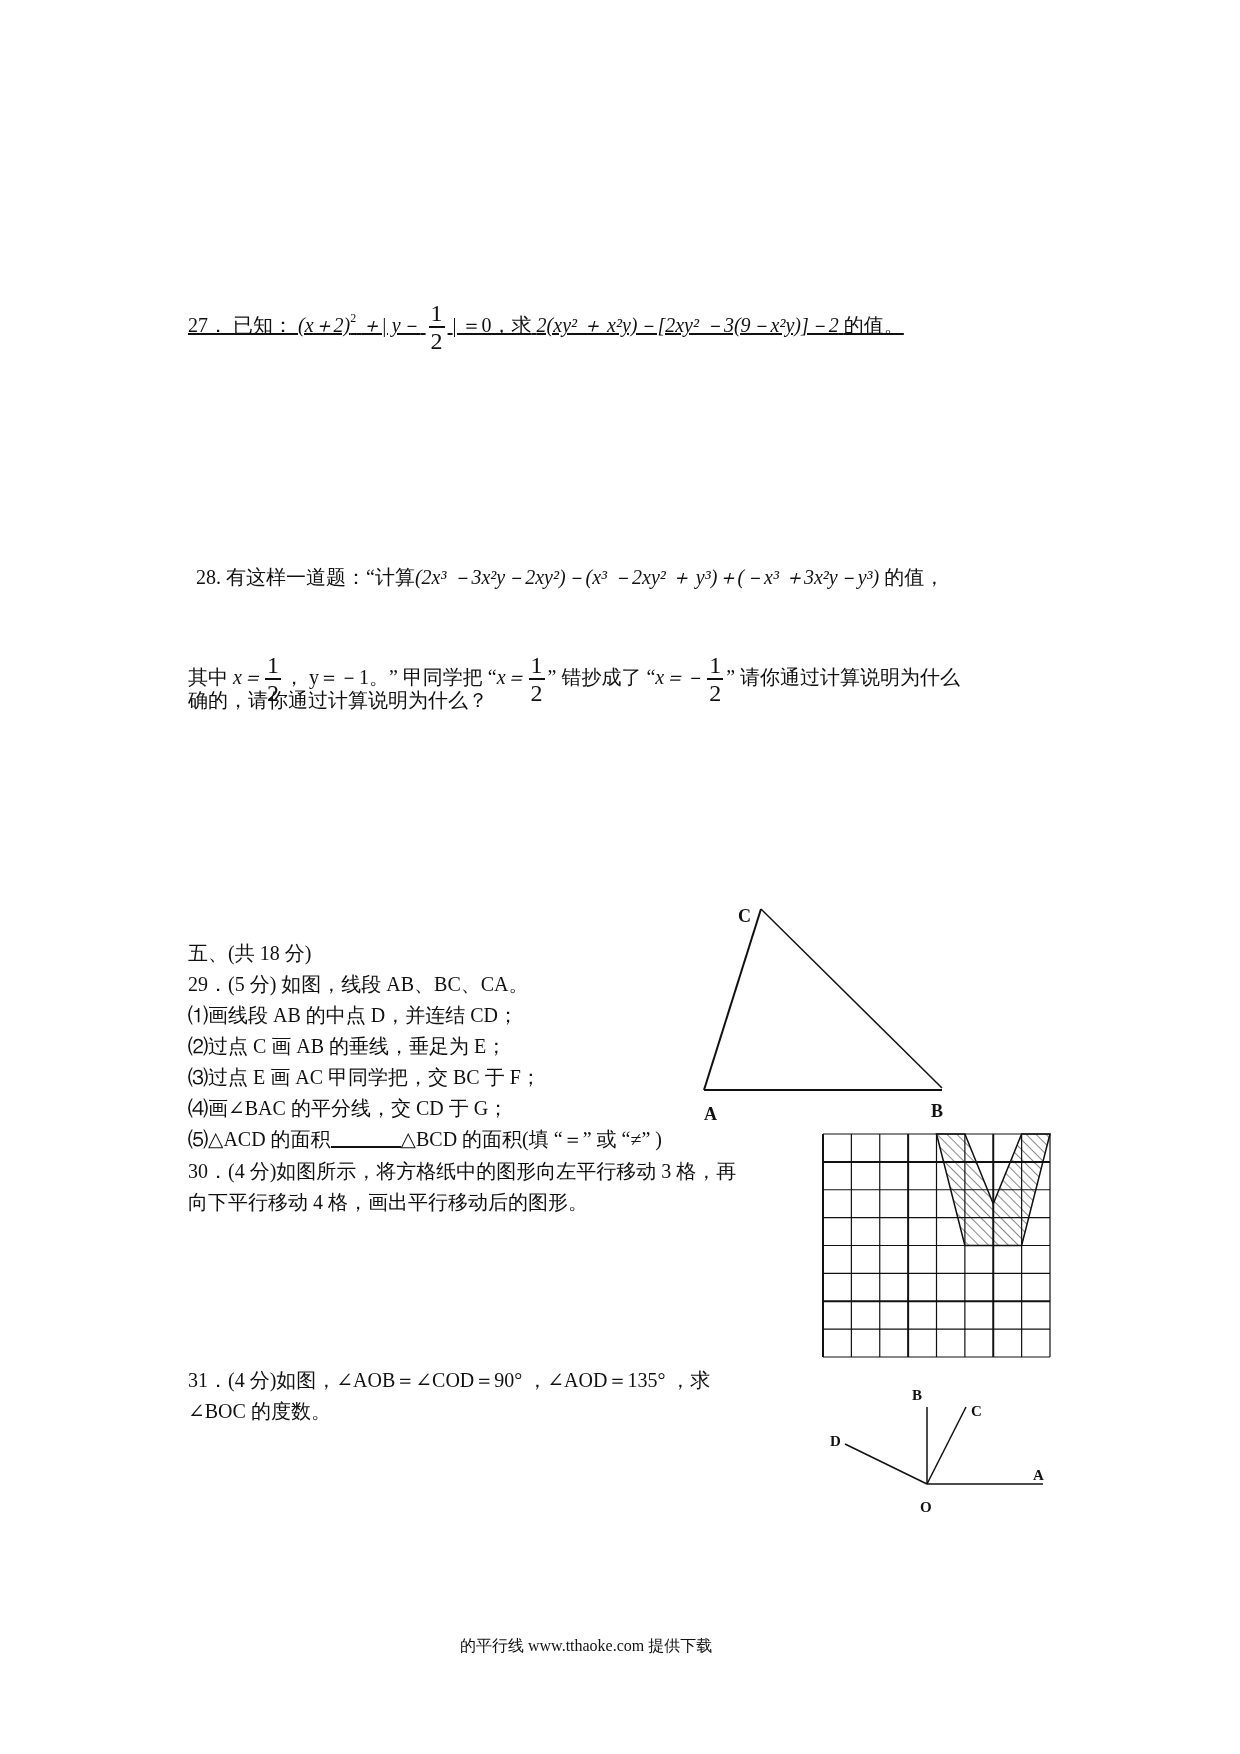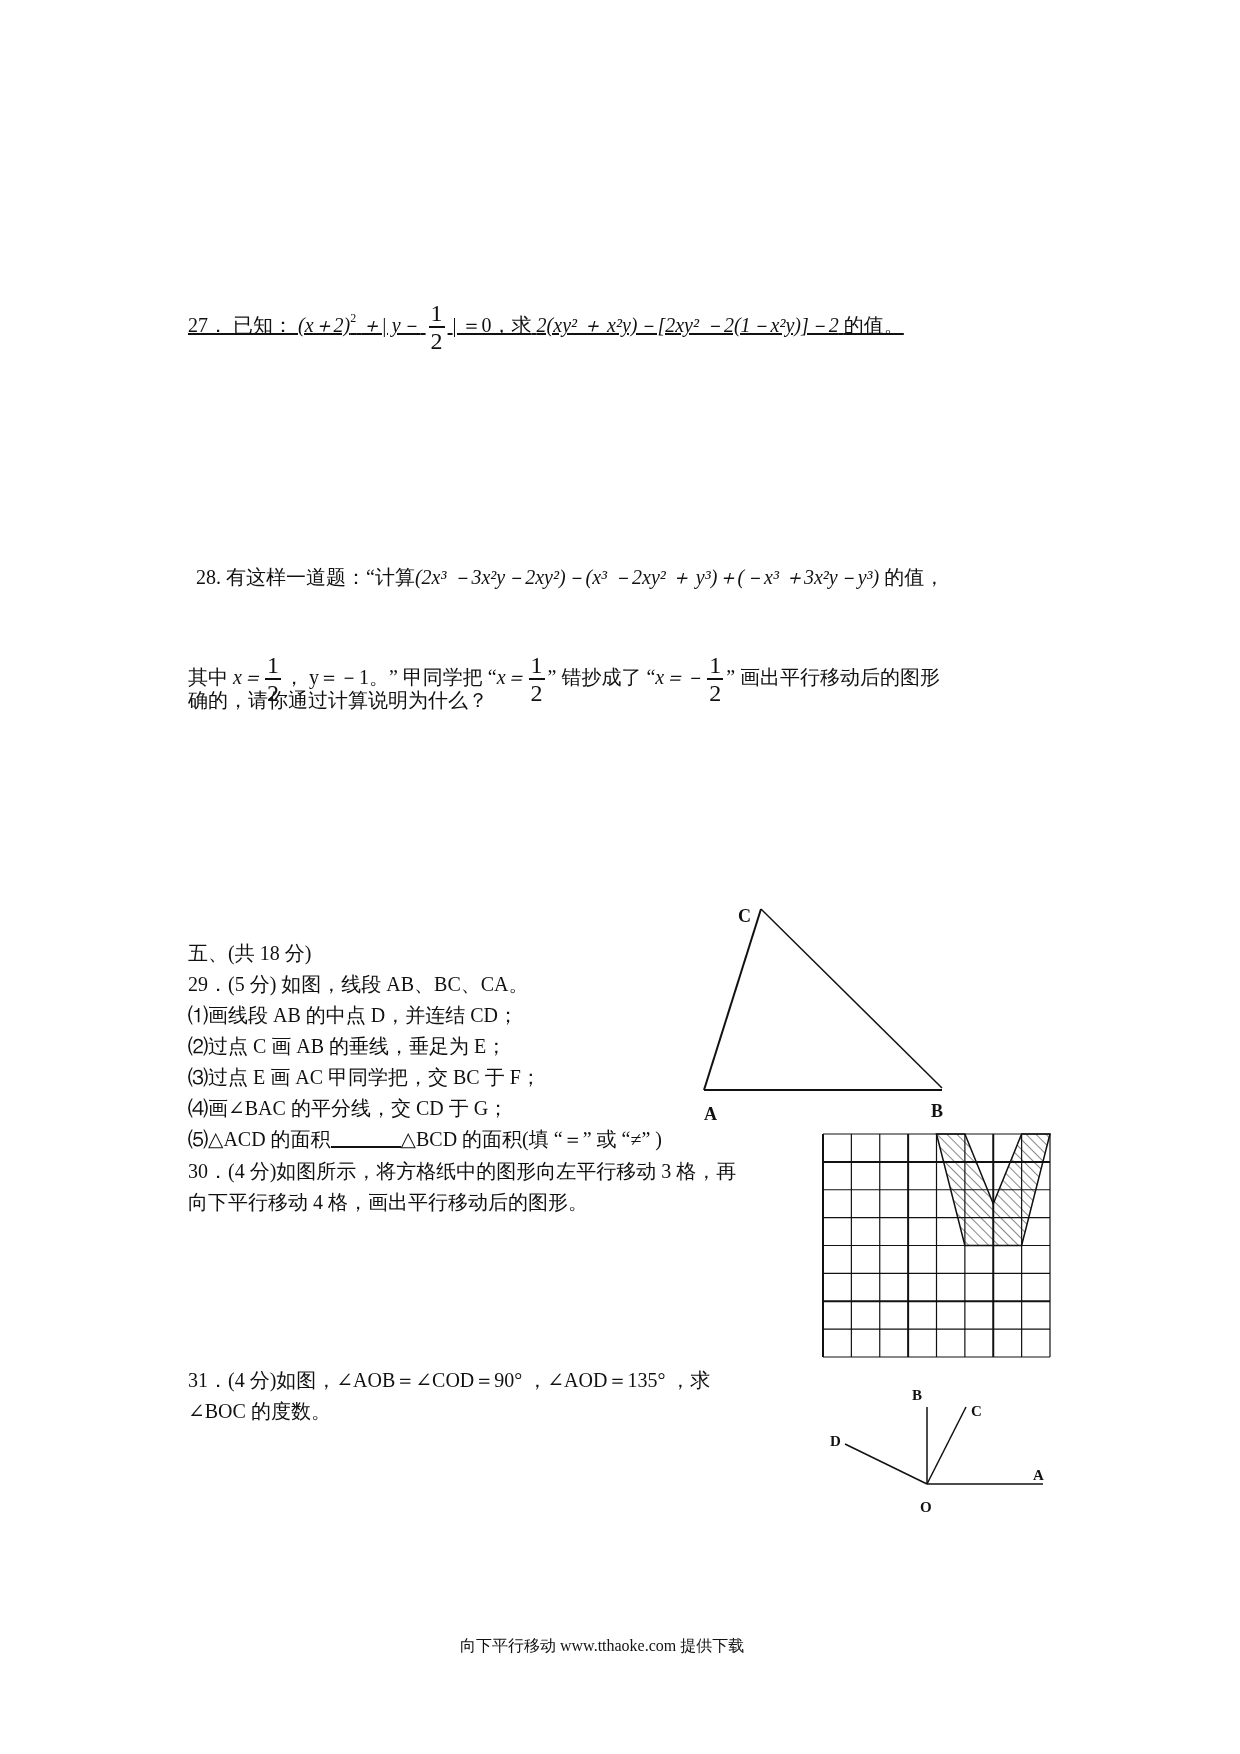--- a/index.html
+++ b/index.html
@@ -19,30 +19,30 @@
 </head>
 <body>
 
 <div class="line" style="top:300px;text-decoration:underline;">
   <span>27．</span>
   <span>已知：</span>
   <span class="m">(x＋2)</span><sup>2</sup>
   <span class="m">＋| y－</span>
   <span class="frac"><span class="num">1</span><span>2</span></span>
   <span>| ＝0，求</span>
-  <span class="m">2(xy² ＋ x²y)－[2xy² －2(1－x²y)]－2</span>
+  <span class="m">2(xy² ＋ x²y)－[2xy² －3(9－x²y)]－2</span>
   <span>的值。</span>
 </div>
 
 <div class="line" style="top:565px;margin-left:8px;">
   <span>28. 有这样一道题：“计算</span><span class="m">(2x³ －3x²y－2xy²)－(x³ －2xy² ＋ y³)＋(－x³ ＋3x²y－y³)</span> <span>的值，</span>
 </div>
 <div class="line" style="top:625px;margin-top:27px;">
   <span>其中</span>
-  <span class="m">x＝</span><span class="frac"><span class="num">1</span><span>2</span></span><span>，  y＝－1。” 甲同学把 “</span><span class="m">x＝</span><span class="frac"><span class="num">1</span><span>2</span></span><span>” 错抄成了 “</span><span class="m">x＝－</span><span class="frac"><span class="num">1</span><span>2</span></span><span>” 画出平行移动后的图形</span>
+  <span class="m">x＝</span><span class="frac"><span class="num">1</span><span>2</span></span><span>，  y＝－1。” 甲同学把 “</span><span class="m">x＝</span><span class="frac"><span class="num">1</span><span>2</span></span><span>” 错抄成了 “</span><span class="m">x＝－</span><span class="frac"><span class="num">1</span><span>2</span></span><span>” 请你通过计算说明为什么</span>
 </div>
 <div class="line" style="top:688px;">确的，请你通过计算说明为什么？</div>
 
 <div class="line" style="top:941px;">五、(共 18 分)</div>
 <div class="line" style="top:972px;">29．(5 分) 如图，线段 AB、BC、CA。</div>
 <div class="line" style="top:1003px;">⑴画线段 AB 的中点 D，并连结 CD；</div>
 <div class="line" style="top:1034px;">⑵过点 C 画 AB 的垂线，垂足为 E；</div>
 <div class="line" style="top:1065px;">⑶过点 E 画 AC 甲同学把，交 BC 于 F；</div>
 <div class="line" style="top:1096px;">⑷画∠BAC 的平分线，交 CD 于 G；</div>
 <div class="line" style="top:1127px;">
@@ -98,13 +98,13 @@
     <line x1="927" y1="1484" x2="966" y2="1407" stroke="#111" stroke-width="1.5"></line>
     <line x1="927" y1="1484" x2="845" y2="1444" stroke="#111" stroke-width="1.5"></line>
     <text class="lbl" x="912" y="1400" style="font-size:15px">B</text>
     <text class="lbl" x="971" y="1416" style="font-size:15px">C</text>
     <text class="lbl" x="830" y="1446" style="font-size:15px">D</text>
     <text class="lbl" x="1033" y="1480" style="font-size:15px">A</text>
     <text class="lbl" x="920" y="1512" style="font-size:15px">O</text>
   </g>
 </svg>
 
-<div class="footer">向下平行移动  www.tthaoke.com  提供下载</div>
+<div class="footer">的平行线  www.tthaoke.com  提供下载</div>
 
 </body></html>

